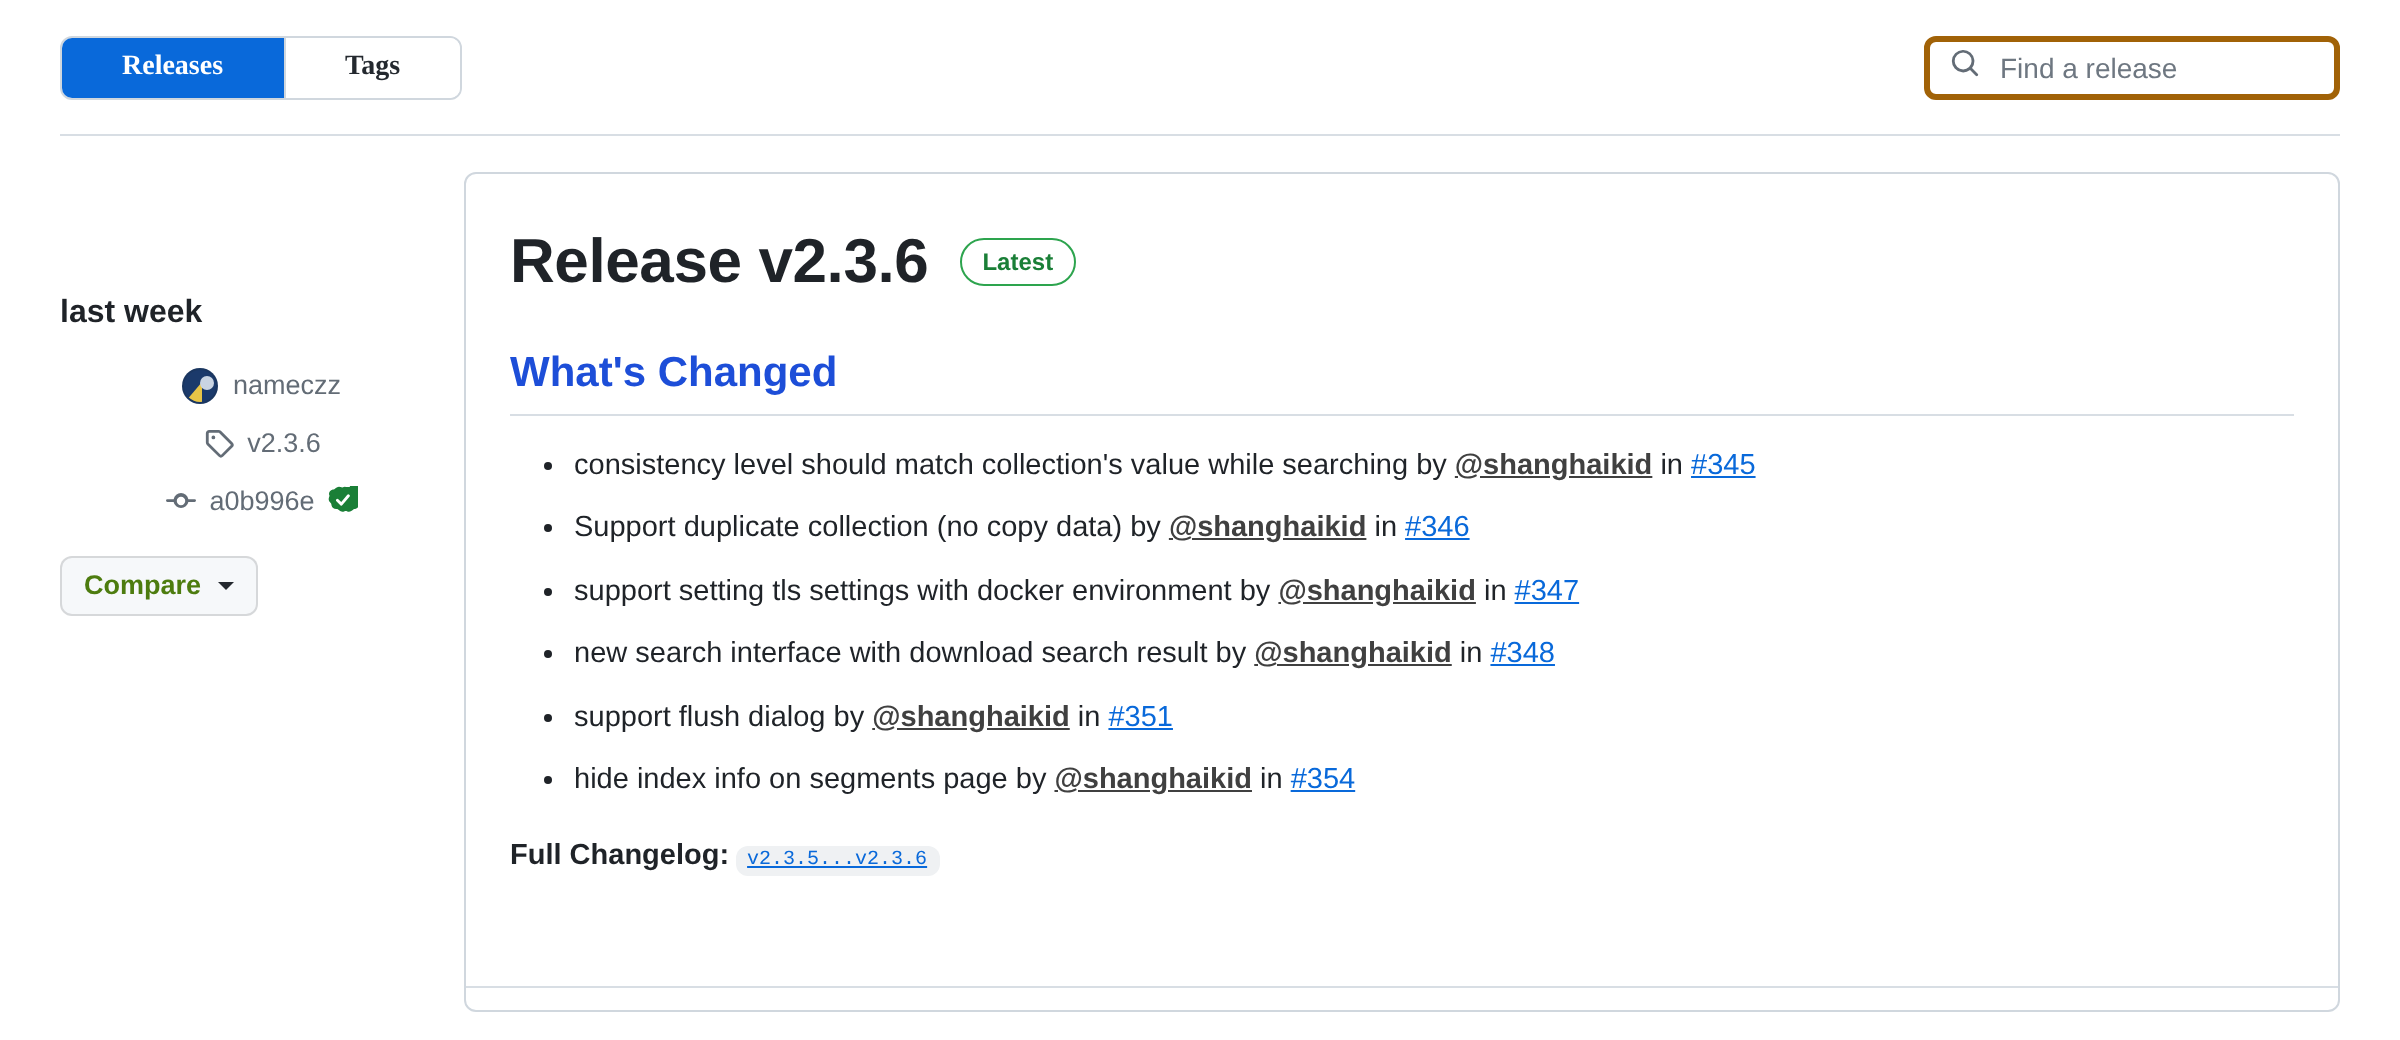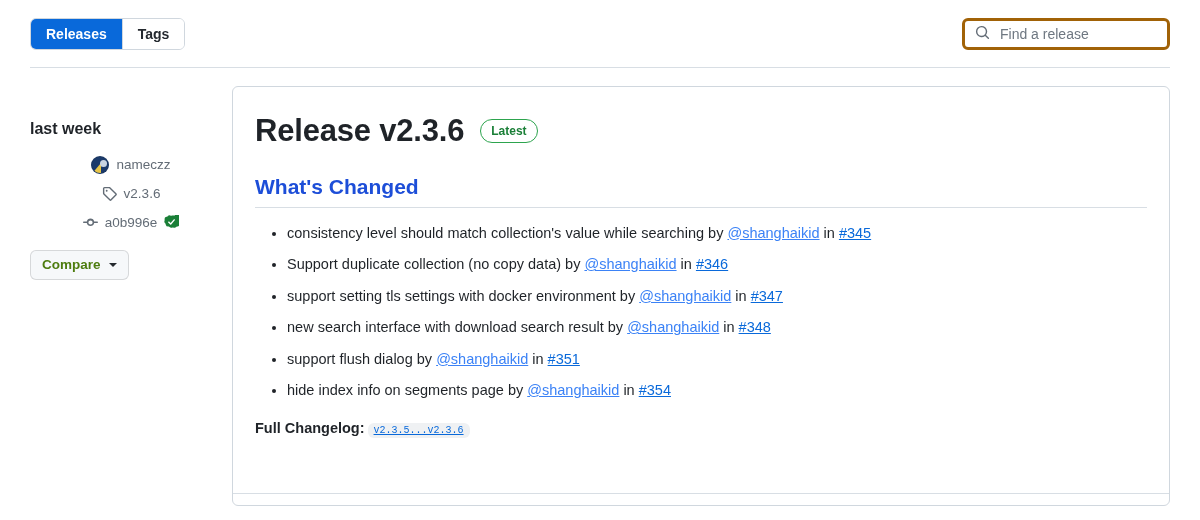--- a/index.html
+++ b/index.html
@@ -28,30 +28,30 @@
     display: flex;
     border: 1px solid #d0d7de;
     border-radius: 6px;
     overflow: hidden;
     height: 32px;
     background: #ffffff;
   }
   .seg-btn {
     display: flex;
     align-items: center;
-    padding: 0 15px;
+    padding: 0 30px;
     font-size: 14px;
     font-weight: 600;
     color: #24292f;
     background: #ffffff;
     border: none;
     cursor: pointer;
     height: 100%;
     white-space: nowrap;
-    font-family: Liberation Sans, sans-serif;
+    font-family: Liberation Serif, serif;
   }
   .seg-btn.active {
     background: #0969da;
     color: #ffffff;
   }
   .seg-divider {
     width: 1px;
     background: #d0d7de;
   }
 
@@ -97,20 +97,21 @@
     width: 202px;
     flex: none;
     padding-top: 51px;
   }
   .meta-date {
     font-size: 16px;
     font-weight: 600;
     color: #1f2328;
     line-height: 1.3;
     margin-bottom: 14px;
+    margin-top: 28px;
   }
   .meta-row {
     display: flex;
     align-items: center;
     gap: 7px;
     height: 22px;
     margin-bottom: 7px;
     font-size: 13.5px;
     color: #636c76;
     justify-content: center;
@@ -218,22 +219,22 @@
     list-style: disc;
   }
   ul.changes li {
     font-size: 14.5px;
     line-height: 1.55;
     color: #1f2328;
     margin-bottom: 9px;
   }
   ul.changes li::marker { color: #1f2328; }
   .mention {
-    color: #3b82f6;
-    font-weight: 400;
+    color: #404040;
+    font-weight: 700;
     text-decoration: underline;
   }
   .pr-link {
     color: #0969da;
     text-decoration: underline;
   }
 
   .full-changelog {
     margin-top: 19px;
     font-size: 14.5px;

